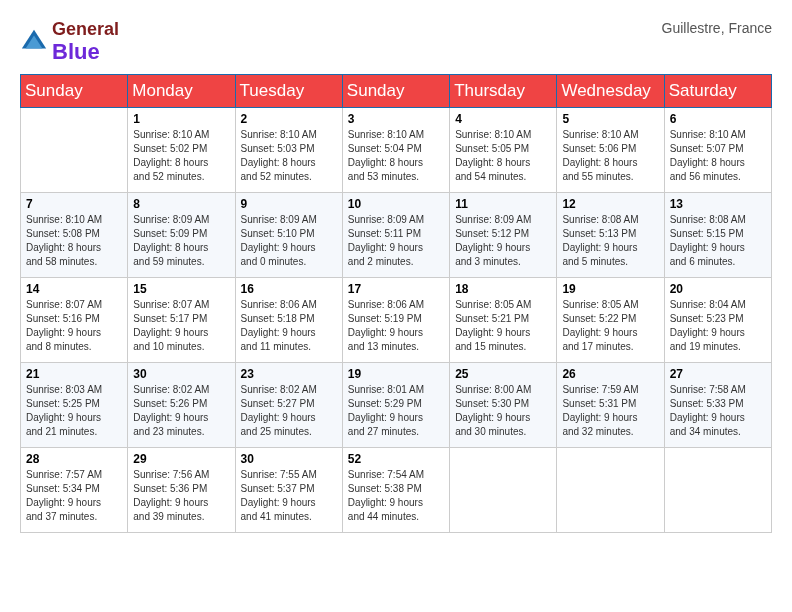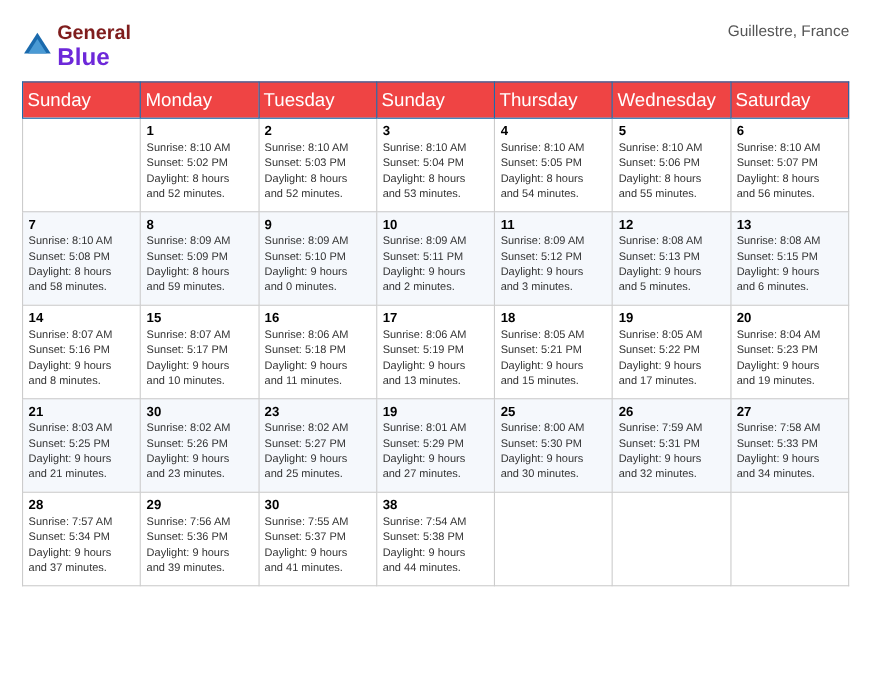--- a/index.html
+++ b/index.html
@@ -248,21 +248,21 @@
         </td>
         <td>
           <span class="day-number">29</span>
           <div class="day-info">Sunrise: 7:56 AM<br>Sunset: 5:36 PM<br>Daylight: 9 hours<br>and 39 minutes.</div>
         </td>
         <td>
           <span class="day-number">30</span>
           <div class="day-info">Sunrise: 7:55 AM<br>Sunset: 5:37 PM<br>Daylight: 9 hours<br>and 41 minutes.</div>
         </td>
         <td>
-          <span class="day-number">38</span>
+          <span class="day-number">52</span>
           <div class="day-info">Sunrise: 7:54 AM<br>Sunset: 5:38 PM<br>Daylight: 9 hours<br>and 44 minutes.</div>
         </td>
         <td class="empty-cell"></td>
         <td class="empty-cell"></td>
         <td class="empty-cell"></td>
       </tr>
     </tbody>
 </table>
 
 </body></html>

